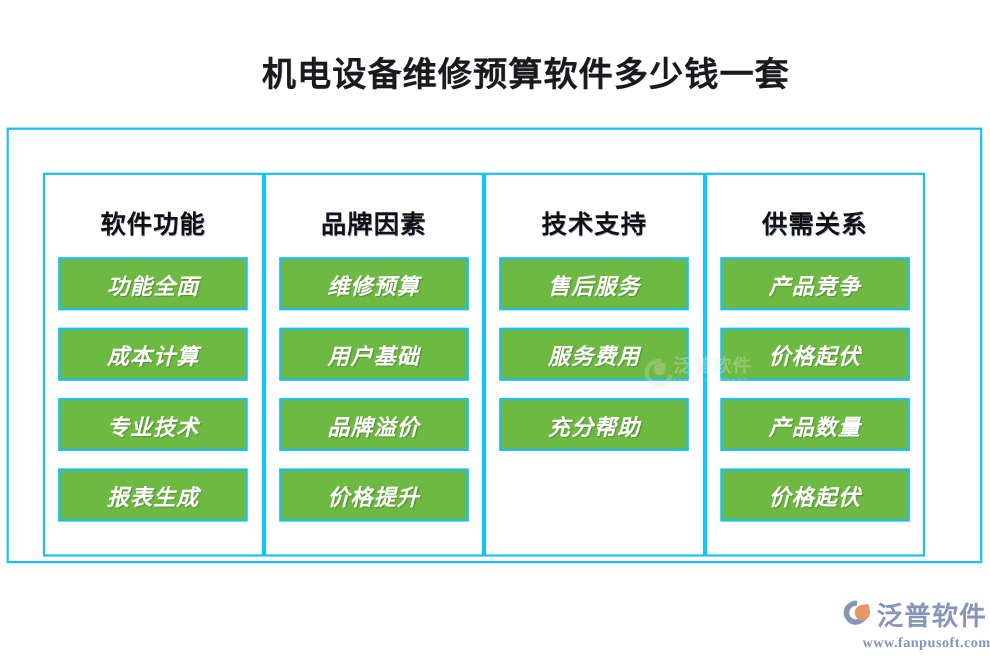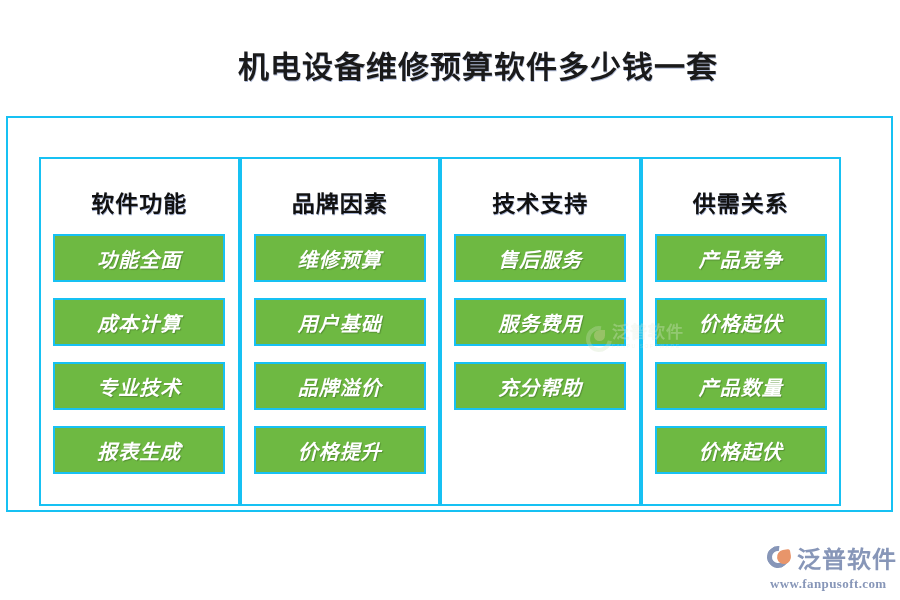--- a/index.html
+++ b/index.html
@@ -212,21 +212,21 @@
     letter-spacing: 1px;
     white-space: nowrap;
   }
   .brand-url {
     font-family: "Liberation Serif", serif;
     font-size: 13px;
     font-weight: bold;
     color: #8796b8;
     letter-spacing: 0.4px;
     margin-top: 1px;
-    margin-left: 4px;
+    margin-left: 18px;
     white-space: nowrap;
   }
 </style>
 </head>
 <body>
 
 <div class="page-title">机电设备维修预算软件多少钱一套</div>
 
 <div class="outer-frame">
 

